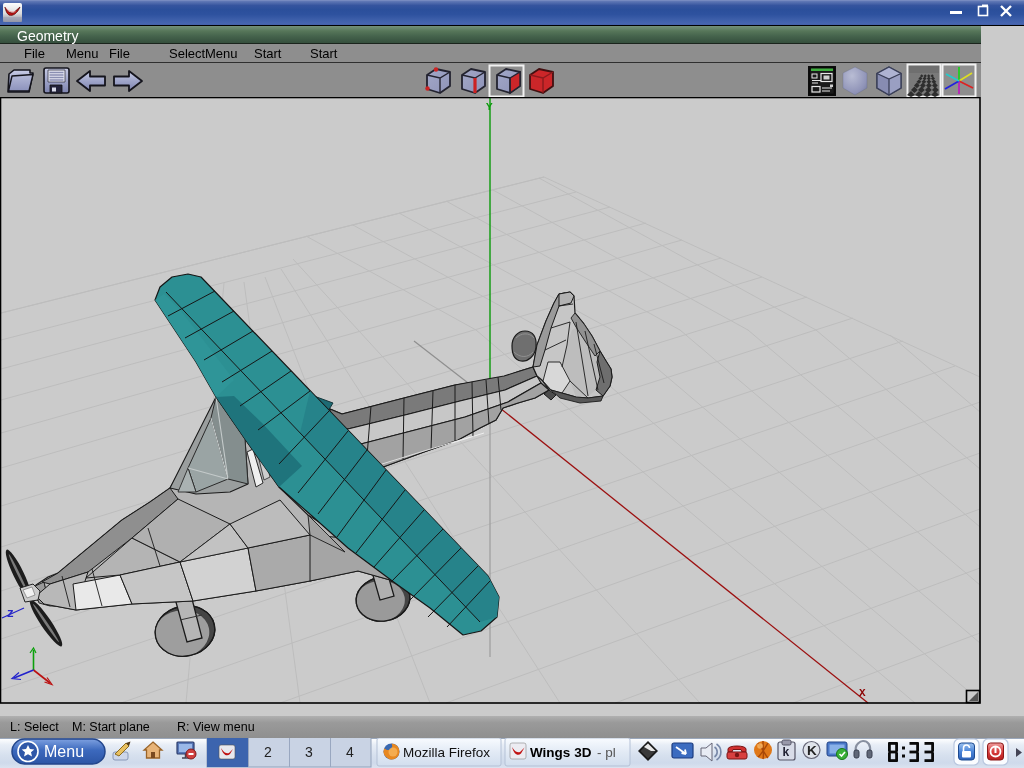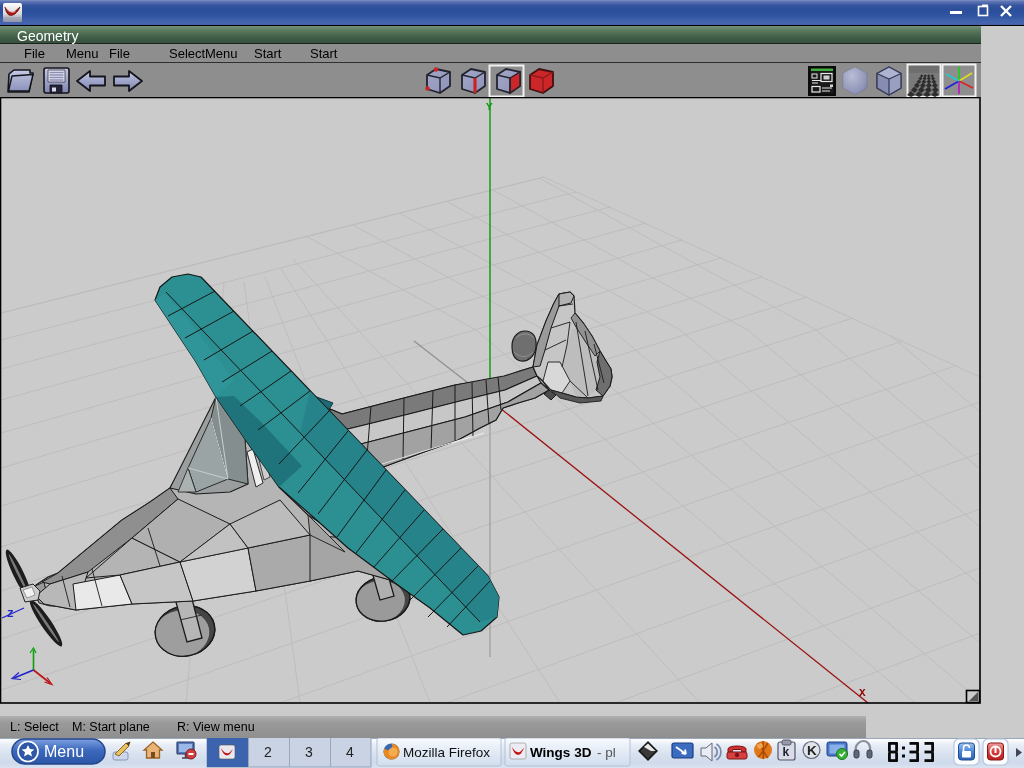--- a/index.html
+++ b/index.html
@@ -13,21 +13,21 @@
  background:linear-gradient(to bottom,#74907a 0%,#567659 30%,#45634c 60%,#354f3d 100%);
  border-bottom:1px solid #1a241c;}
 #geotext{left:17px;top:28px;color:#fff;font-size:14px;}
 #menubar{left:0;top:44px;width:1024px;height:18px;background:#8e8e8e;}
 #menubar span{position:absolute;top:2px;color:#000;font-size:13px;margin-left:16px;}
 #mline{left:0;top:62px;width:981px;height:1px;background:#2f2f2f;}
 #toolbar{left:0;top:63px;width:981px;height:34px;background:#8e8e8e;border-bottom:1px solid #0d0d0d;}
 #rightgap{left:981px;top:26px;width:43px;height:690px;background:#cbcbcb;}
 #viewport{left:0;top:97px;width:981px;height:607px;}
 #belowvp{left:0;top:704px;width:1024px;height:12px;background:#cbcbcb;}
-#statusbar{left:0;top:716px;width:866px;height:22px;
+#statusbar{left:0;top:716px;width:1024px;height:22px;
  background:linear-gradient(to bottom,#b0b0b0 0%,#9a9a9a 30%,#8f8f8f 100%);}
 #statusbar span{position:absolute;top:4px;color:#000;font-size:12.5px;}
 #taskbar{left:0;top:738px;width:1024px;height:30px;
  background:linear-gradient(to bottom,#fdfeff 0%,#e7edf6 20%,#d6e0ee 55%,#cfdaeb 80%,#dde5f1 100%);
  border-top:1px solid #9aa7bb;}
 </style></head>
 <body>
 <div id="root">
 <div class="abs" id="titlebar"></div>
 <svg class="abs" style="left:3px;top:3px" width="19" height="19" viewBox="0 0 19 19">

